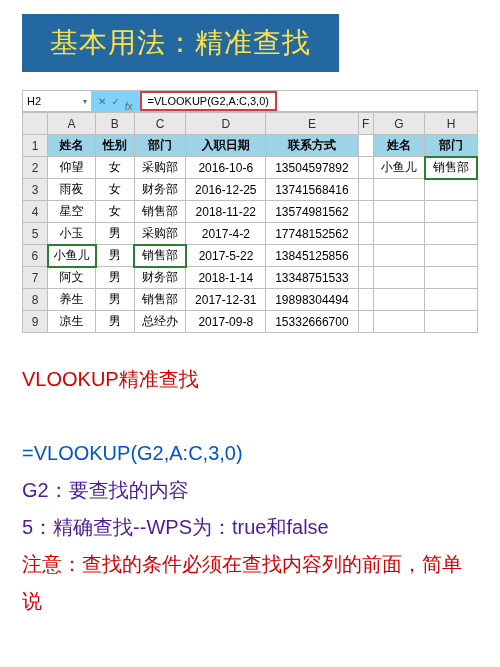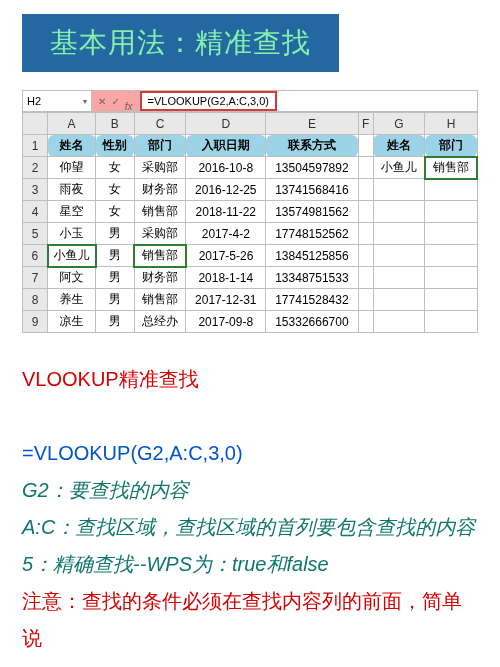--- a/index.html
+++ b/index.html
@@ -1,41 +1,41 @@
 <!DOCTYPE html>
 <html><head>
 <meta charset="utf-8">
 <style>
   body { margin:0; padding:0; background:#fff; font-family:"Microsoft YaHei","SimSun",Arial,sans-serif; width:500px; }
-  .banner { background:#2468a2; color:#86efac; font-size:28px; padding:10px 28px; margin:14px 0 18px 22px; display:inline-block; letter-spacing:1px; }
+  .banner { background:#2468a2; color:#fde047; font-size:28px; padding:10px 28px; margin:14px 0 18px 22px; display:inline-block; letter-spacing:1px; }
 
   .sheet-wrap { margin-left:22px; margin-right:22px; }
-  .formula-bar { display:flex; height:20px; font-size:11px; border:1px solid #bfbfbf; background:#fca5a5;}
+  .formula-bar { display:flex; height:20px; font-size:11px; border:1px solid #bfbfbf; background:#7dd3fc;}
   .name-box { width:60px; border-right:1px solid #bfbfbf; display:flex; align-items:center; padding:0 4px; background:#fff; position:relative;}
   .name-box .arrow{ position:absolute; right:4px; font-size:8px; color:#666;}
   .fx-btn-group{ display:flex; align-items:center; border-right:1px solid #bfbfbf; padding:0 6px; gap:5px; color:#666;}
   .fx-btn-group span{ font-size:10px;}
   .formula-input { flex:1; background:#fff; display:flex; align-items:center;}
   .formula-input .val{ border:2px solid #d83a3a; padding:0px 6px; font-size:11px; display:inline-block; height:16px; line-height:16px;}
 
   table.grid { border-collapse:collapse; font-size:12px; }
   table.grid th.rh { background:#e8e8e8; border:1px solid #bfbfbf; font-weight:normal; color:#333; width:22px; text-align:center; height:19px;}
   table.grid th.ch { background:#e8e8e8; border:1px solid #bfbfbf; font-weight:normal; color:#333; height:18px; text-align:center;}
   table.grid td { border:1px solid #bfbfbf; text-align:center; height:19px; background:#fff; padding:0 2px;}
-  table.grid td.head { background:#9cd3e6; font-weight:bold; color:#000;border-radius:6px;}
+  table.grid td.head { background:#9cd3e6; font-weight:bold; color:#000;}
   table.grid td.hi-name { border:2px solid #2e7d32;}
   table.grid td.hi-dept { border:2px solid #2e7d32;}
   table.grid td.sel { border:2px solid #2e7d32;}
   table.grid td.empty { background:#fff;}
   .col-A{width:46px;} .col-B{width:36px;} .col-C{width:50px;} .col-D{width:78px;} .col-E{width:90px;} .col-F{width:12px;} .col-G{width:50px;} .col-H{width:50px;}
 
   .body-text{ margin:28px 22px 0 22px; font-size:20px; line-height:1.85;}
   .body-text .t-red{ color:#d70000;}
   .body-text .t-blue{ color:#0055cc;}
-  .body-text .t-black{ color:#0f766e;font-style:italic;}
+  .body-text .t-black{ color:#4c1d95;}
   .body-text p{ margin:0;}
 </style>
 </head>
 <body>
 
 
 
 <div class="banner">基本用法：精准查找</div>
 
 <div class="sheet-wrap">
@@ -76,21 +76,21 @@
       <td class="head">联系方式</td>
       <td class="empty"></td>
       <td class="head">姓名</td>
       <td class="head">部门</td>
     </tr>
     <tr>
       <th class="rh">2</th>
       <td>仰望</td>
       <td>女</td>
       <td>采购部</td>
-      <td>2016-10-8</td>
+      <td>2016-10-6</td>
       <td>13504597892</td>
       <td class="empty"></td>
       <td>小鱼儿</td>
       <td class="sel">销售部</td>
     </tr>
     <tr>
           <th class="rh">3</th>
       <td>雨夜</td>
           <td>女</td>
           <td>财务部</td>
@@ -120,21 +120,21 @@
           <td>17748152562</td>
           <td class="empty"></td>
           <td class="empty"></td>
           <td class="empty"></td>
         </tr>
     <tr>
           <th class="rh">6</th>
       <td class="hi-name">小鱼儿</td>
           <td>男</td>
           <td class="hi-dept">销售部</td>
-          <td>2017-5-26</td>
+          <td>2017-5-22</td>
           <td>13845125856</td>
           <td class="empty"></td>
           <td class="empty"></td>
           <td class="empty"></td>
         </tr>
     <tr>
           <th class="rh">7</th>
       <td>阿文</td>
           <td>男</td>
           <td>财务部</td>
@@ -143,21 +143,21 @@
           <td class="empty"></td>
           <td class="empty"></td>
           <td class="empty"></td>
         </tr>
     <tr>
           <th class="rh">8</th>
       <td>养生</td>
           <td>男</td>
           <td>销售部</td>
           <td>2017-12-31</td>
-          <td>17741528432</td>
+          <td>19898304494</td>
           <td class="empty"></td>
           <td class="empty"></td>
           <td class="empty"></td>
         </tr>
     <tr>
           <th class="rh">9</th>
       <td>凉生</td>
           <td>男</td>
           <td>总经办</td>
           <td>2017-09-8</td>
@@ -168,20 +168,19 @@
         </tr>
   </tbody>
     </table>
 </div>
 
 <div class="body-text">
   <p class="t-red">VLOOKUP精准查找</p>
   <p>&nbsp;</p>
   <p class="t-blue">=VLOOKUP(G2,A:C,3,0)</p>
   <p class="t-black">G2：要查找的内容</p>
-  <p class="t-black">A:C：查找区域，查找区域的首列要包含查找的内容</p>
   <p class="t-black">5：精确查找--WPS为：true和false</p>
   <p class="t-red">注意：查找的条件必须在查找内容列的前面，简单说</p>
 
 </div>
 
 
 
 
 </body></html>

